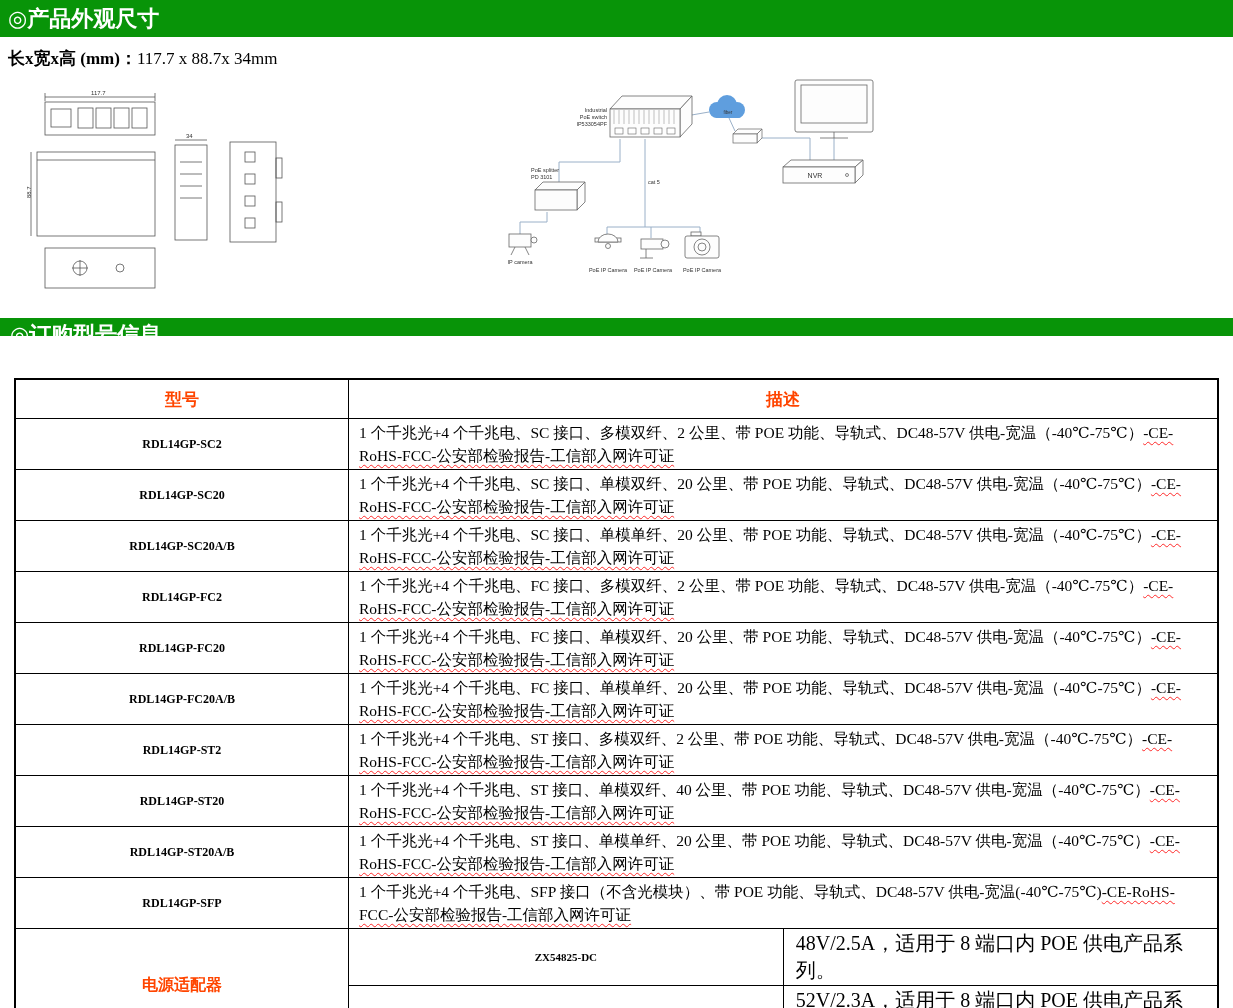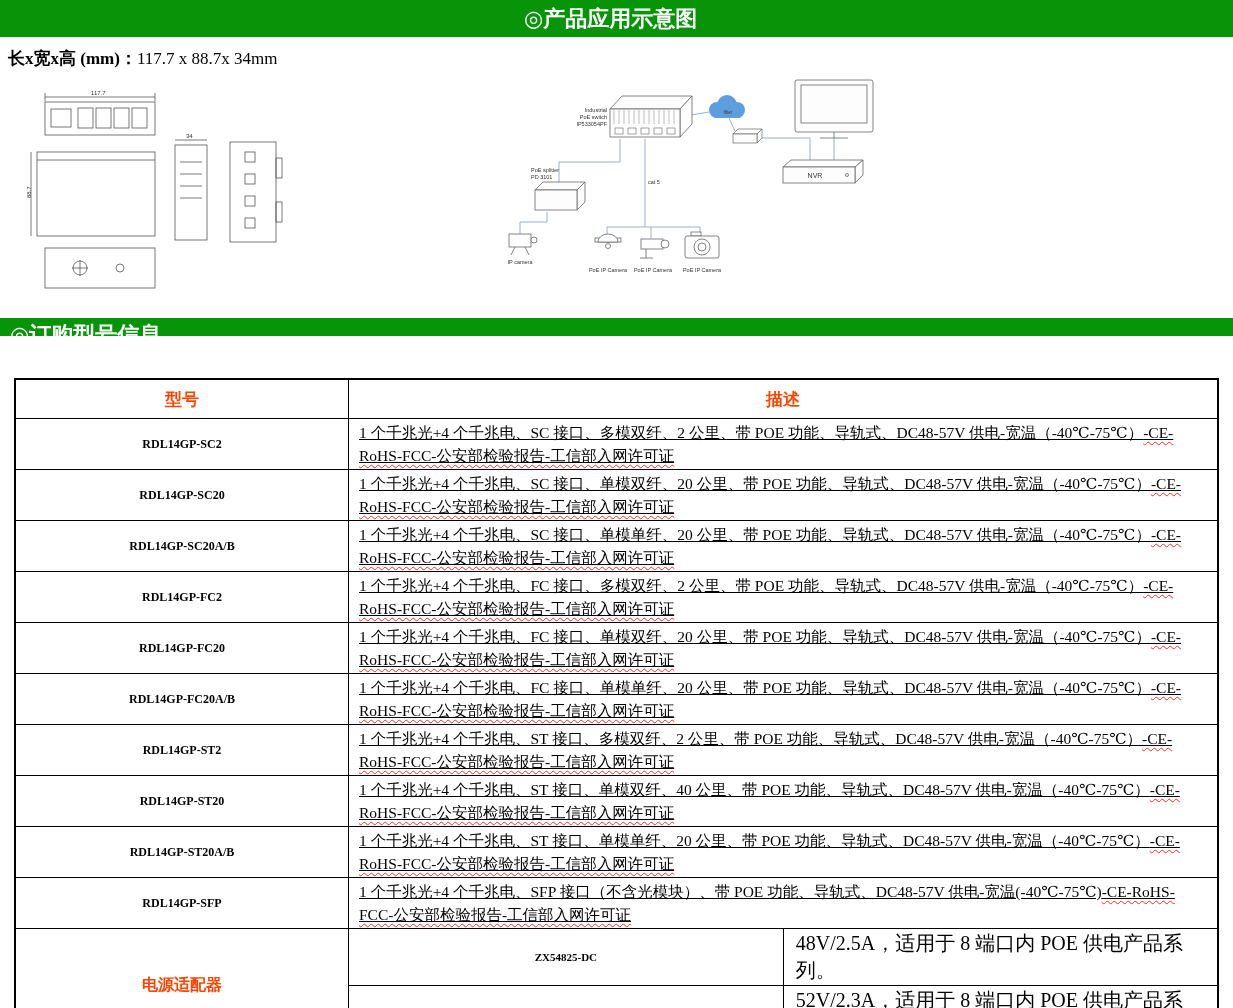--- a/index.html
+++ b/index.html
@@ -16,31 +16,31 @@
 
   .drawing-wrap{position:absolute;top:90px;left:25px;width:290px;height:210px;}
   .diagram-wrap{position:absolute;top:72px;left:495px;width:400px;height:228px;}
   svg{display:block;}
   svg text{font-family:"Liberation Sans","DejaVu Sans",sans-serif;fill:#333;}
 
   table.order{position:absolute;top:378px;left:14px;width:1205px;border-collapse:collapse;border:2px solid #000;table-layout:fixed;}
   table.order th,table.order td{border:1px solid #000;}
   th.h-model,th.h-desc{height:36px;color:#ff4500;font-weight:bold;font-size:17px;text-align:center;}
   td.model{width:330px;text-align:center;font-weight:bold;font-size:12px;font-family:"Liberation Serif","DejaVu Serif",serif;}
-  td.desc{padding:1px 20px 1px 10px;font-size:15.5px;line-height:23px;height:48px;text-decoration:underline;}
+  td.desc{padding:1px 20px 1px 10px;font-size:15.5px;line-height:23px;height:48px;}
   td.adp-label{color:#ff4500;font-weight:bold;font-size:16px;text-align:center;}
   td.adp-model{width:142px;text-align:center;font-weight:bold;font-size:11px;}
   td.adp-desc{padding:1px 6px 1px 12px;font-size:20px;height:39px;}
   .wavy{text-decoration:underline;text-decoration-style:wavy;text-decoration-color:#ff2a2a;text-decoration-thickness:1px;text-underline-offset:3px;}
 </style>
 </head>
 <body>
 
 <div class="green-bar bar-top">
-  <span class="bar-title" style="left:524px;">◎产品应用示意图</span>
+  <span class="bar-title" style="left:8px;">◎产品外观尺寸</span>
 </div>
 
 <div class="dim-line">
   <span class="dim-label">长x宽x高 (mm)：</span><span>117.7 x 88.7x 34mm</span>
 </div>
 
 <div class="drawing-wrap">
   <svg viewBox="0 0 290 210" width="290" height="210">
     <g stroke="#555" fill="none" stroke-width="0.8">
 

